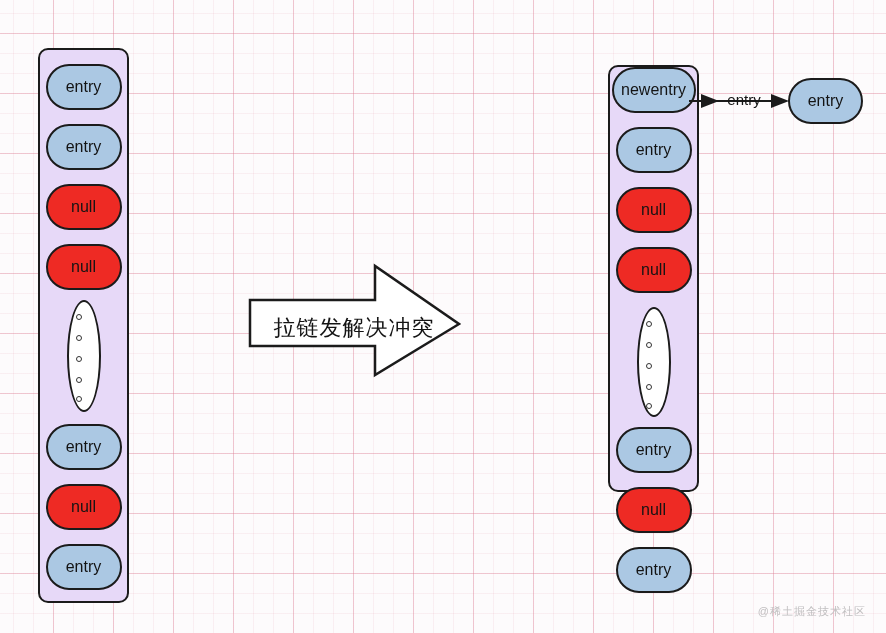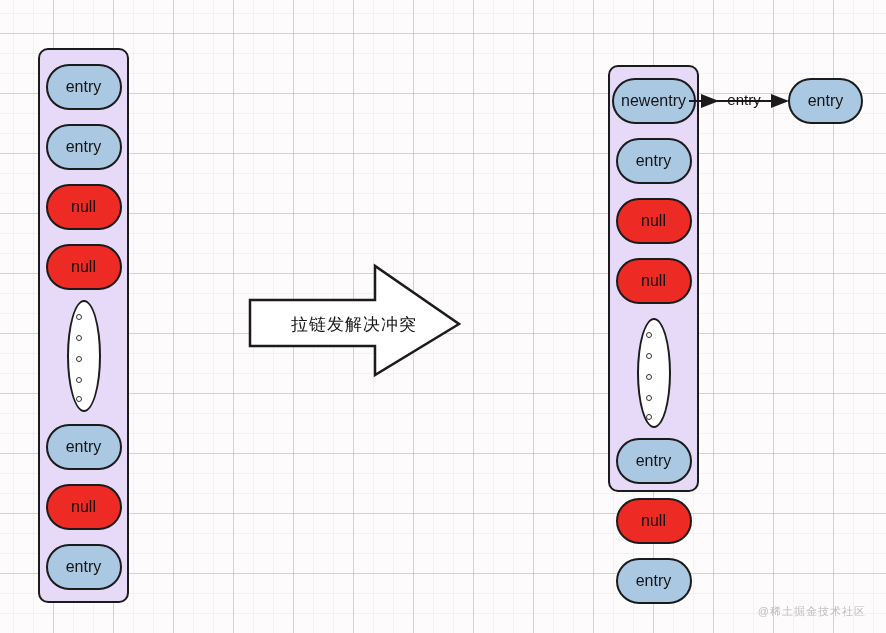--- a/index.html
+++ b/index.html
@@ -26,21 +26,21 @@
     background: #e7d9f8;
     border: 2px solid #1b1b1b;
     border-radius: 10px;
     box-sizing: border-box;
     display: flex;
     flex-direction: column;
     align-items: center;
     gap: 14px;
   }
   .bucket.left  { left: 38px;  top: 48px; height: 555px; padding-top: 14px; }
-  .bucket.right { left: 608px; top: 65px; height: 427px; padding-top: 11px; }
+  .bucket.right { left: 608px; top: 65px; height: 427px; }
 
   .node {
     width: 76px;
     height: 46px;
     box-sizing: border-box;
     border: 2px solid #1b1b1b;
     border-radius: 24px;
     display: flex;
     align-items: center;
     justify-content: center;
@@ -96,21 +96,21 @@
     height: 633px;
     pointer-events: none;
   }
 
   .arrow-label {
     position: absolute;
     left: 258px;
     top: 313px;
     width: 192px;
     text-align: center;
-    font-size: 17px;
+    font-size: 22px;
     color: #141414;
     letter-spacing: 1px;
   }
 
   .next-label {
     position: absolute;
     left: 721px;
     top: 91px;
     width: 46px;
     text-align: center;

